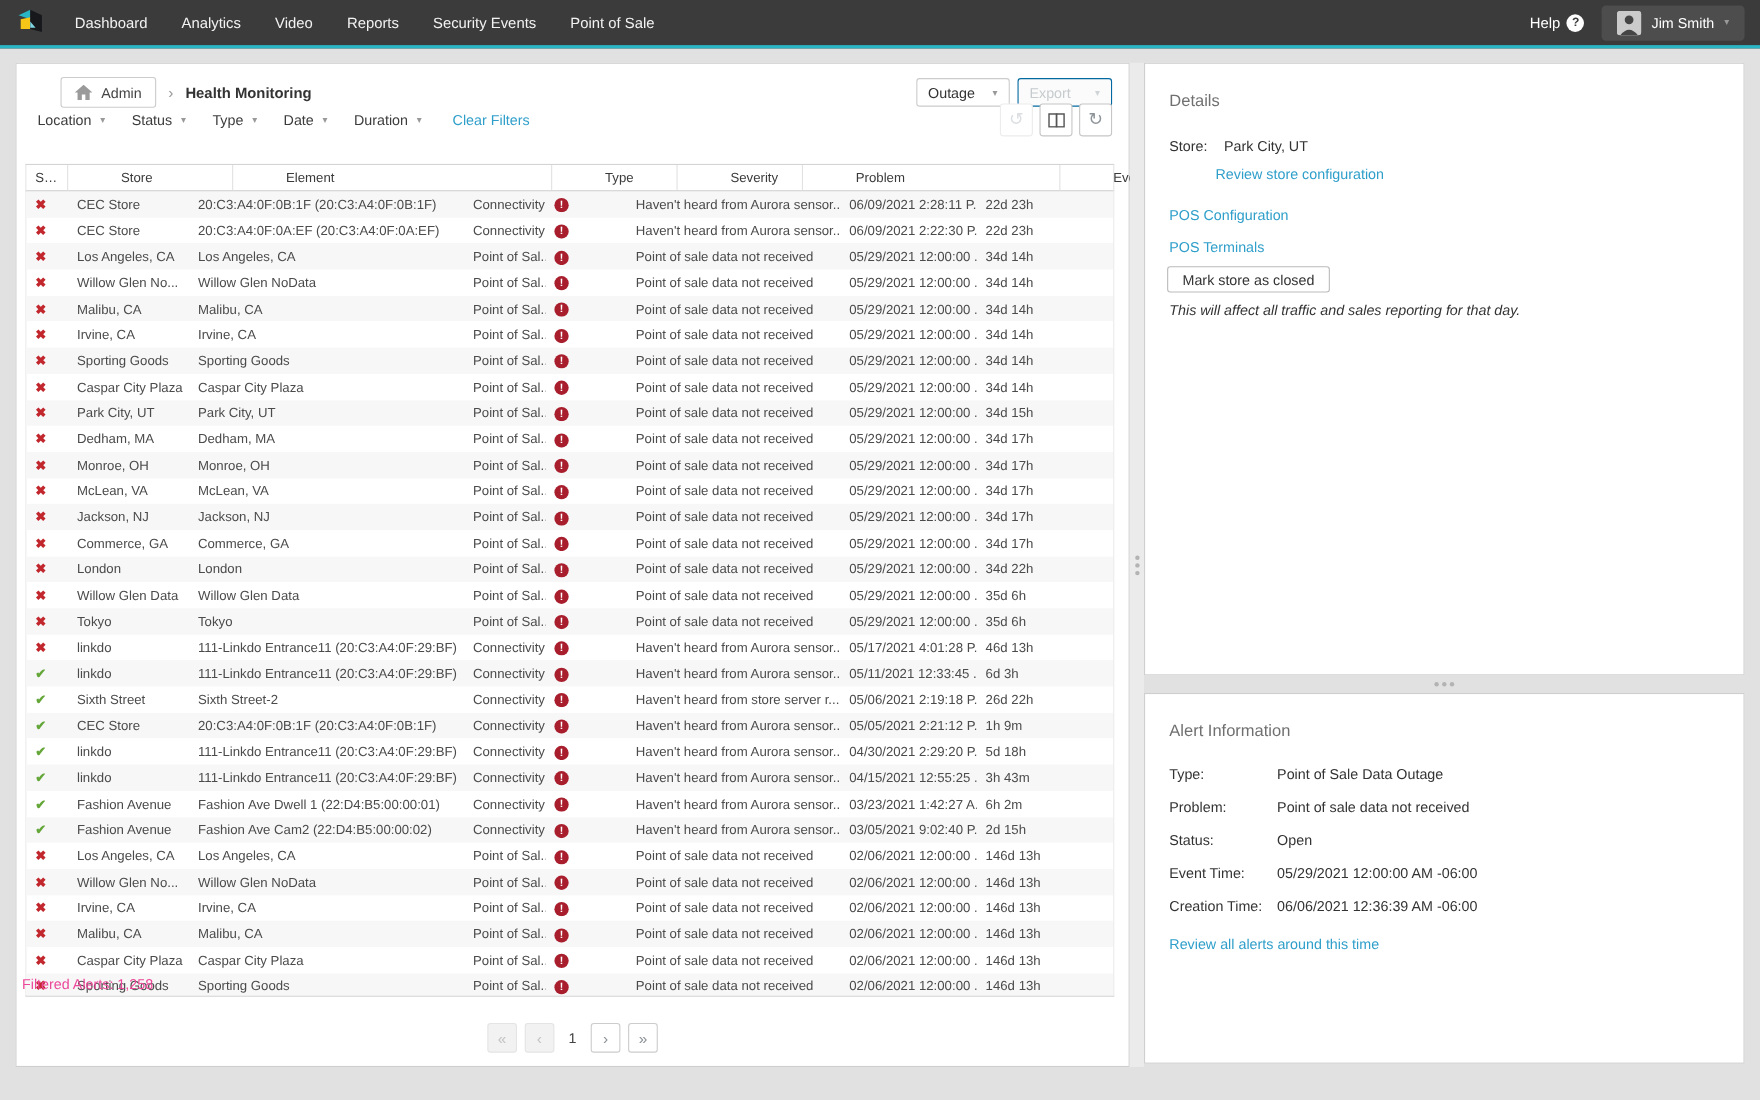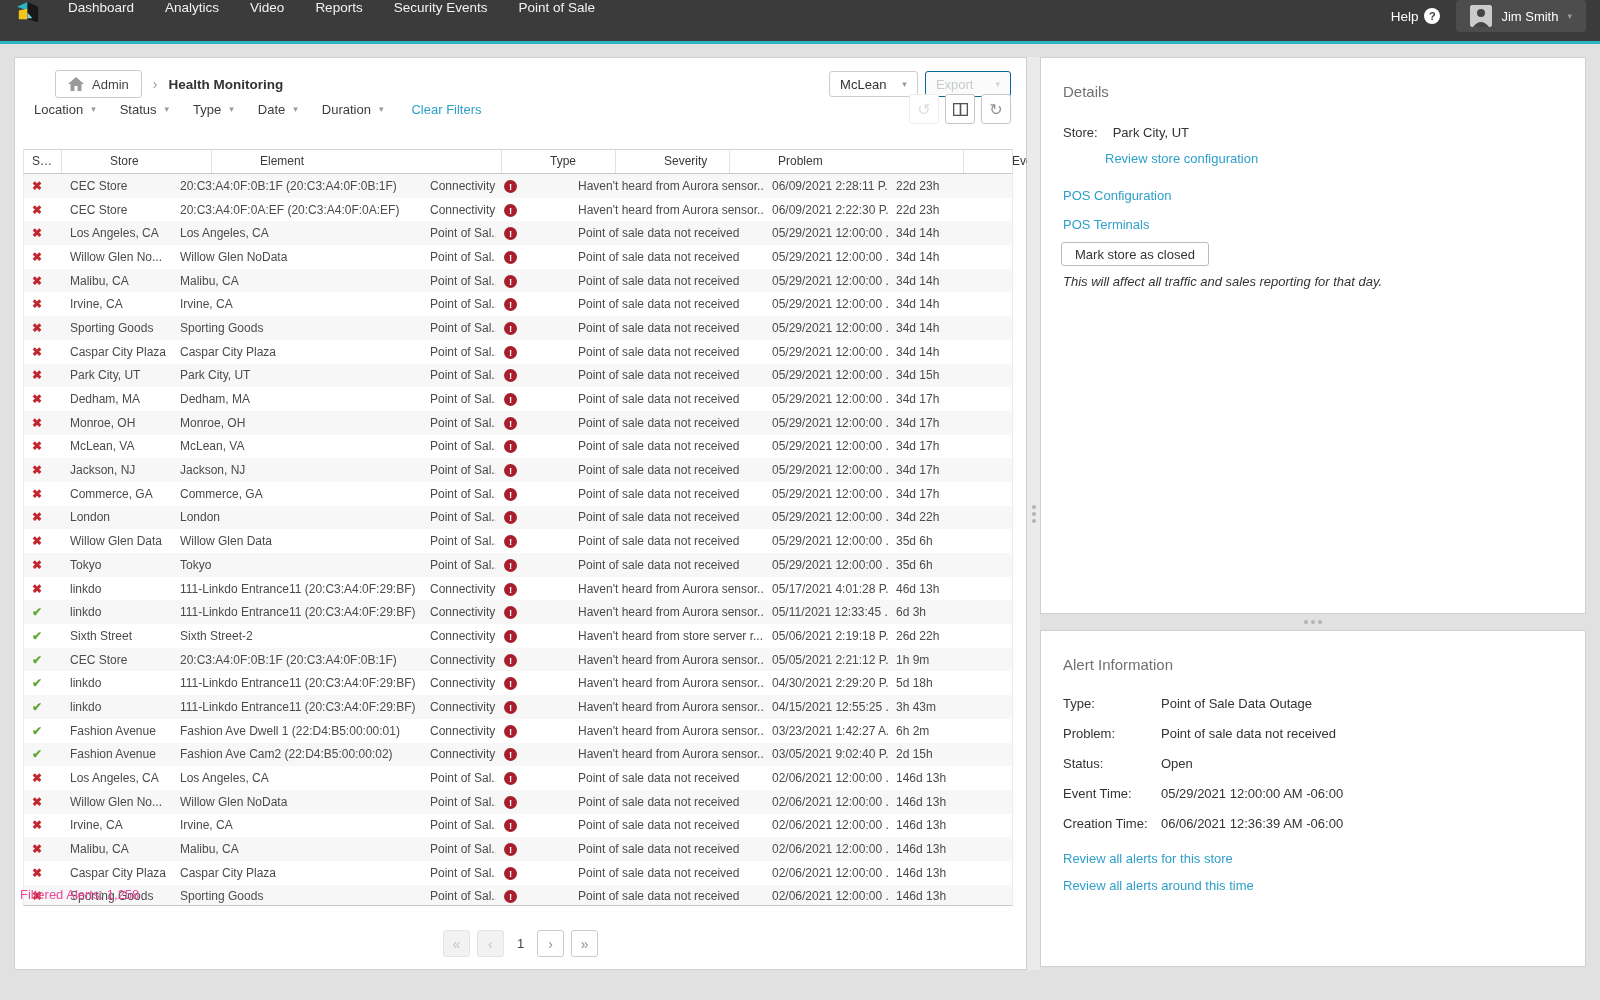--- a/index.html
+++ b/index.html
@@ -1,21 +1,21 @@
 <!DOCTYPE html>
 <html><head>
 <meta charset="utf-8">
 <style>
   * { margin:0; padding:0; box-sizing:border-box; }
   html,body { width:1600px; height:1000px; overflow:hidden; background:#e1e1e2;
               font-family:"Liberation Sans", sans-serif; }
 
   
   .nav { position:absolute; top:0; left:0; width:1600px; height:44px; background:#3b3b3b;
-         border-bottom:3px solid #2ab5c4; display:flex; align-items:flex-start; padding:0 14px; }
+         border-bottom:3px solid #2ab5c4; display:flex; align-items:center; padding:0 14px; }
   .logo { width:27px; height:27px; flex:0 0 auto; }
   .nav-items { display:flex; gap:31px; margin-left:27px; }
   .nav-item { color:#f2f2f2; font-size:13.5px; cursor:pointer; }
   .nav-right { margin-left:auto; display:flex; align-items:center; gap:16px; }
   .help { color:#fff; font-size:13.5px; display:flex; align-items:center; gap:6px; cursor:pointer; }
   .help-q { width:16px; height:16px; border-radius:50%; background:#fff; color:#3b3b3b;
             font-size:11px; font-weight:bold; display:flex; align-items:center; justify-content:center; }
   .user-chip { background:#4d4d4d; border-radius:4px; height:32px; display:flex; align-items:center;
                padding:0 14px; gap:9px; cursor:pointer; }
   .avatar { width:22px; height:22px; border-radius:3px; background:#cbcbcb; overflow:hidden; }
@@ -141,21 +141,21 @@
     <span class="admin-btn">
       <svg width="16" height="14" viewBox="0 0 16 14">
         <path d="M8 0 L16 7 L13.5 7 L13.5 14 L9.6 14 L9.6 9 L6.4 9 L6.4 14 L2.5 14 L2.5 7 L0 7 Z" fill="#9a9a9a"></path>
       </svg>
       <span>Admin</span>
     </span>
     <span class="bc-sep">›</span>
     <span class="bc-current">Health Monitoring</span>
 
     <span class="views-btn">
-      <span>McLean</span>
+      <span>Outage</span>
       <span class="caret">▾</span>
     </span>
     <span class="export-btn">
       <span>Export</span>
       <span class="caret">▾</span>
     </span>
   </div>
 
   <div class="filter-row">
     <span class="filter">
@@ -568,16 +568,15 @@
     <span>Problem:</span>
     <span>Point of sale data not received</span>
     <span>Status:</span>
     <span>Open</span>
     <span>Event Time:</span>
     <span>05/29/2021 12:00:00 AM -06:00</span>
     <span>Creation Time:</span>
     <span>06/06/2021 12:36:39 AM -06:00</span>
   </div>
   <div class="ai-links">
-    <span class="link">Review all alerts for this store</span>
     <span class="link">Review all alerts around this time</span>
   </div>
 </div>
 
 </body></html>

